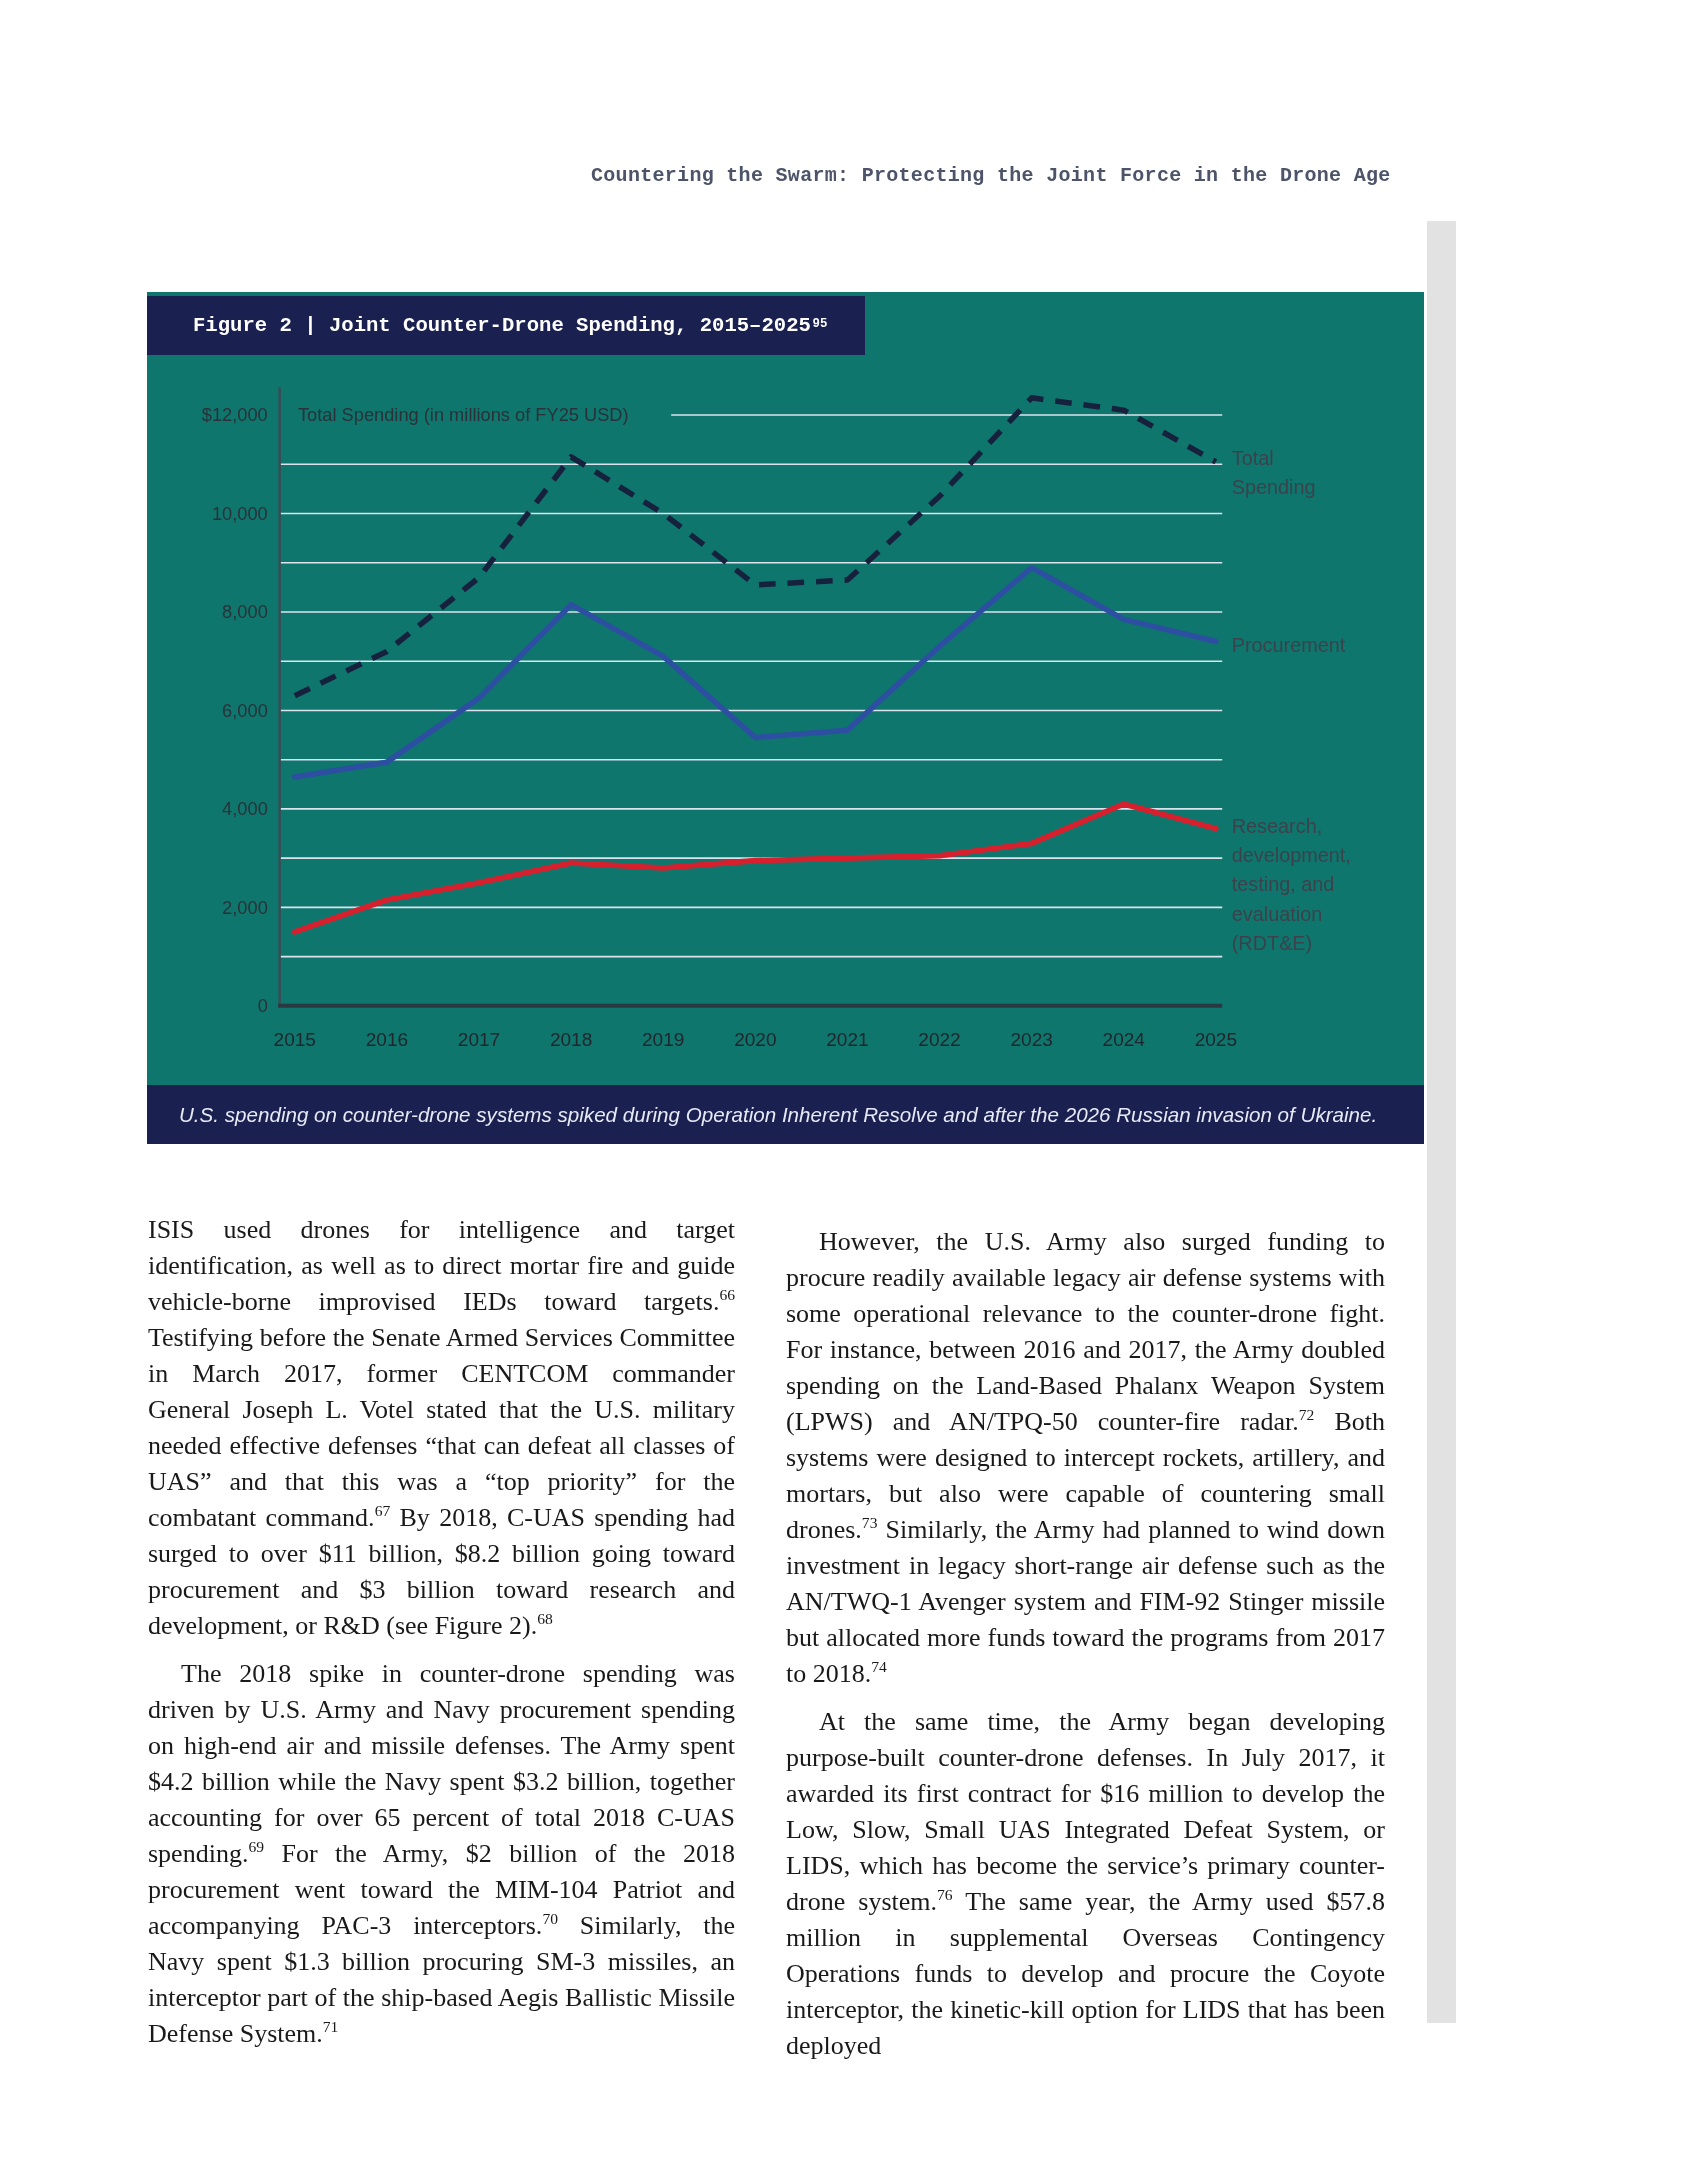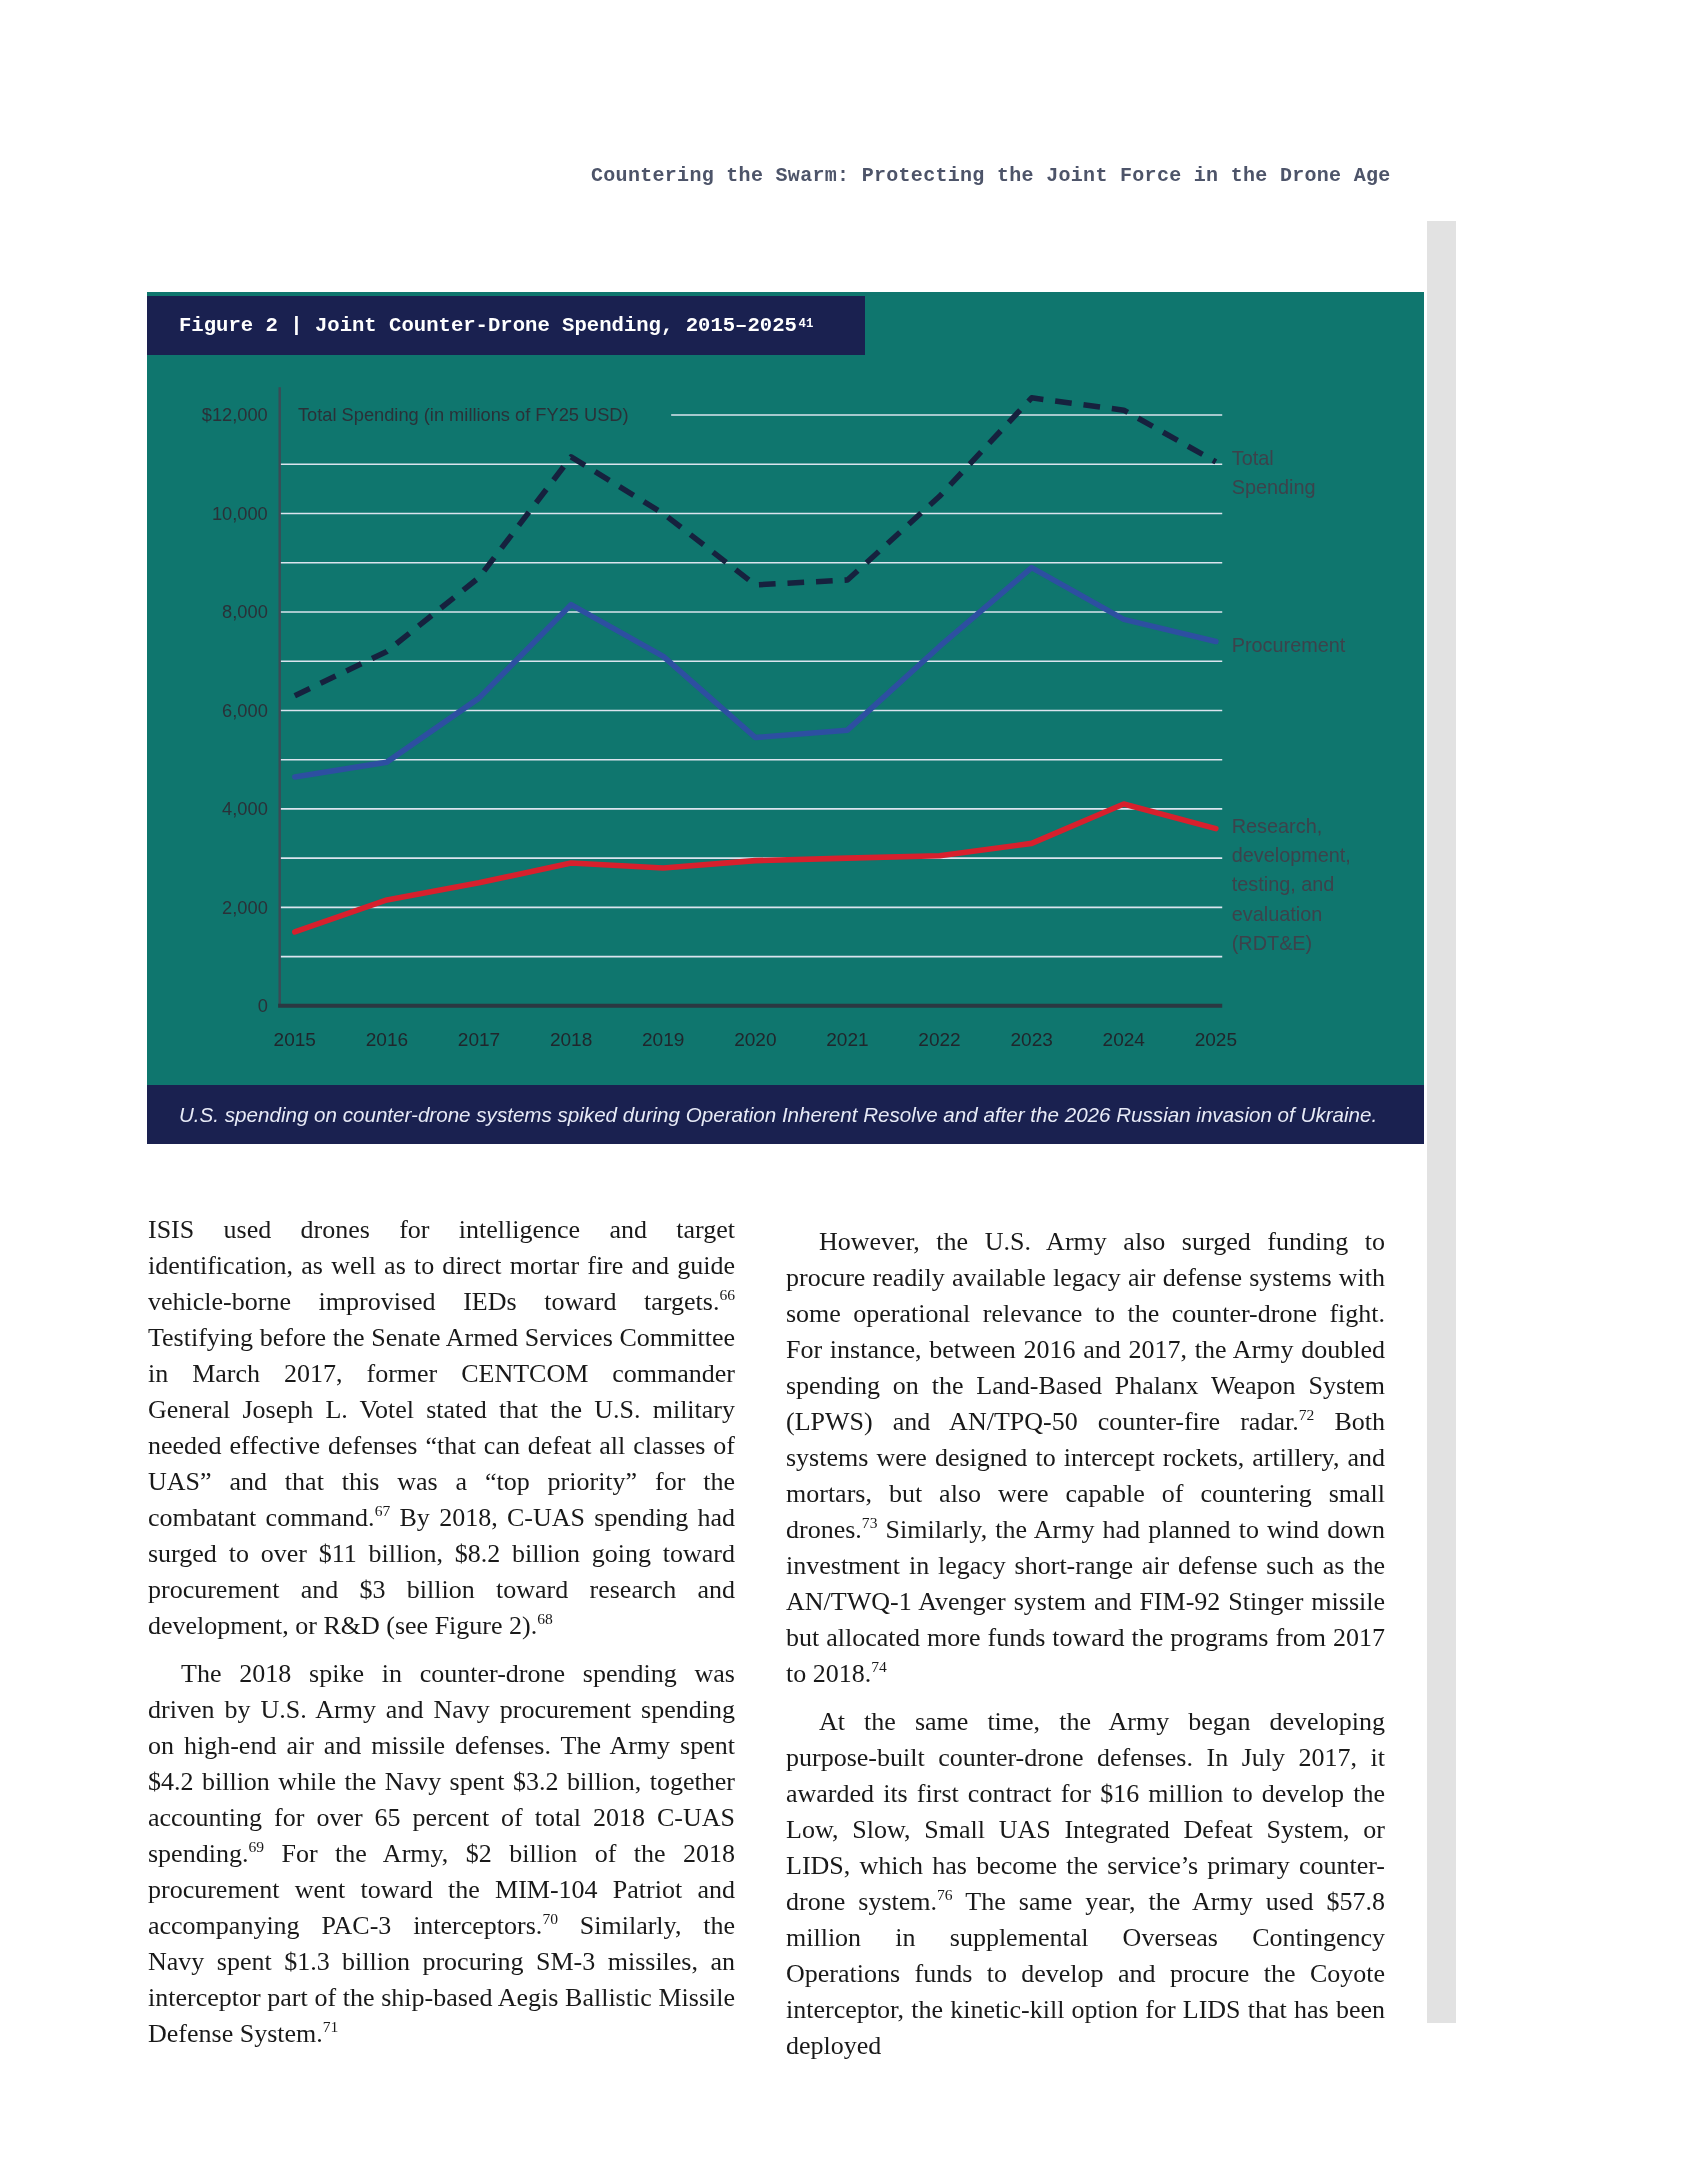--- a/index.html
+++ b/index.html
@@ -3,21 +3,21 @@
 <meta charset="utf-8">
 <style>
   html,body{margin:0;padding:0;background:#ffffff;}
   .page{position:relative;width:1525px;height:2183px;background:#ffffff;overflow:hidden;
         font-family:"Liberation Serif",serif;}
   .running-header{position:absolute;left:591px;top:164px;width:794px;
         font-family:"Liberation Mono","DejaVu Sans Mono",monospace;font-weight:bold;
         font-size:20px;letter-spacing:0.3px;color:#4d5469;white-space:nowrap;}
   .chart-panel{position:absolute;left:147px;top:292px;width:1277px;height:852px;background:#0f766e;}
   .figure-titlebar{position:absolute;left:147px;top:296px;width:718px;height:59px;background:#1a2150;
-        display:flex;align-items:center;padding-left:32px;box-sizing:border-box;
+        display:flex;align-items:center;padding-left:46px;box-sizing:border-box;
         font-family:"Liberation Mono","DejaVu Sans Mono",monospace;font-weight:bold;
         font-size:20.6px;color:#ffffff;white-space:nowrap;}
   .figure-titlebar sup{font-size:60%;position:relative;top:-1.6px;margin-left:1.6px;}
   .figure-caption{position:absolute;left:147px;top:1085px;width:1277px;height:59px;background:#1a2150;
         display:flex;align-items:center;padding-left:32px;box-sizing:border-box;
         font-family:"Liberation Sans",sans-serif;font-style:italic;
         font-size:20.6px;color:#e7eaf6;white-space:nowrap;}
   .gray-strip{position:absolute;left:1427px;top:221px;width:29px;height:1802px;background:#e2e2e2;}
   .bodycol{position:absolute;top:1212px;text-align:justify;color:#191919;
         font-family:"Liberation Serif",serif;font-size:26px;line-height:36px;}
@@ -82,21 +82,21 @@
         <text x="1366" y="681" font-size="25" fill="#3c424b">Research,</text>
         <text x="1366" y="718" font-size="25" fill="#3c424b">development,</text>
         <text x="1366" y="755" font-size="25" fill="#3c424b">testing, and</text>
         <text x="1366" y="792" font-size="25" fill="#3c424b">evaluation</text>
         <text x="1366" y="829" font-size="25" fill="#3c424b">(RDT&amp;E)</text>
       </svg>
   </div>
 
   <div class="figure-titlebar">
     <span>Figure 2 | Joint Counter-Drone Spending, 2015–2025</span>
-      <sup>41</sup>
+      <sup>95</sup>
   </div>
 
   <div class="figure-caption">
     <span>U.S. spending on counter-drone systems spiked during Operation Inherent Resolve and after the 2026 Russian invasion of Ukraine.</span>
   </div>
 
   <div class="gray-strip"></div>
 
   <div class="bodycol" id="col-left">
       <p>ISIS used drones for intelligence and target identification, as well as to direct mortar fire and guide vehicle-borne improvised IEDs toward targets.<sup>66</sup> Testifying before the Senate Armed Services Committee in March 2017, former CENTCOM commander General Joseph L. Votel stated that the U.S. military needed effective defenses “that can defeat all classes of UAS” and that this was a “top priority” for the combatant command.<sup>67</sup> By 2018, C-UAS spending had surged to over $11 billion, $8.2 billion going toward procurement and $3 billion toward research and development, or R&amp;D (see Figure 2).<sup>68</sup></p>

